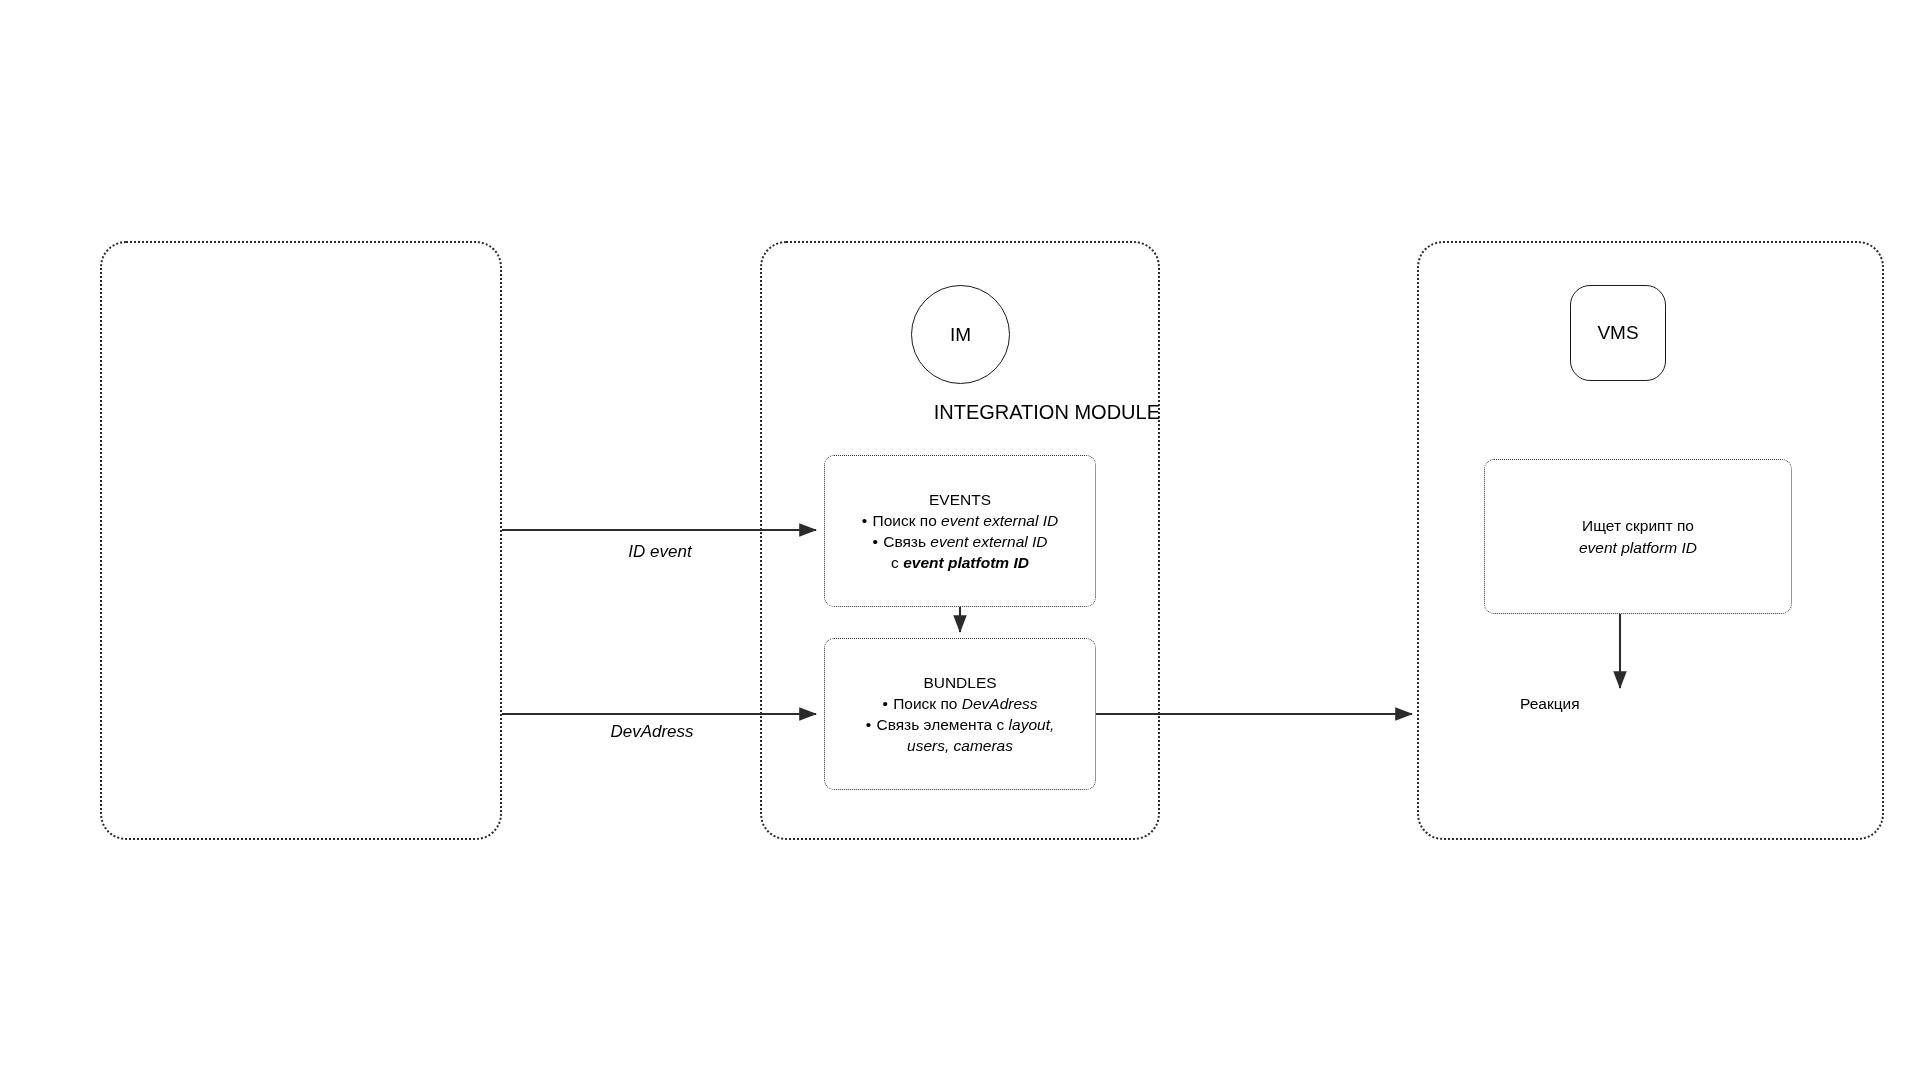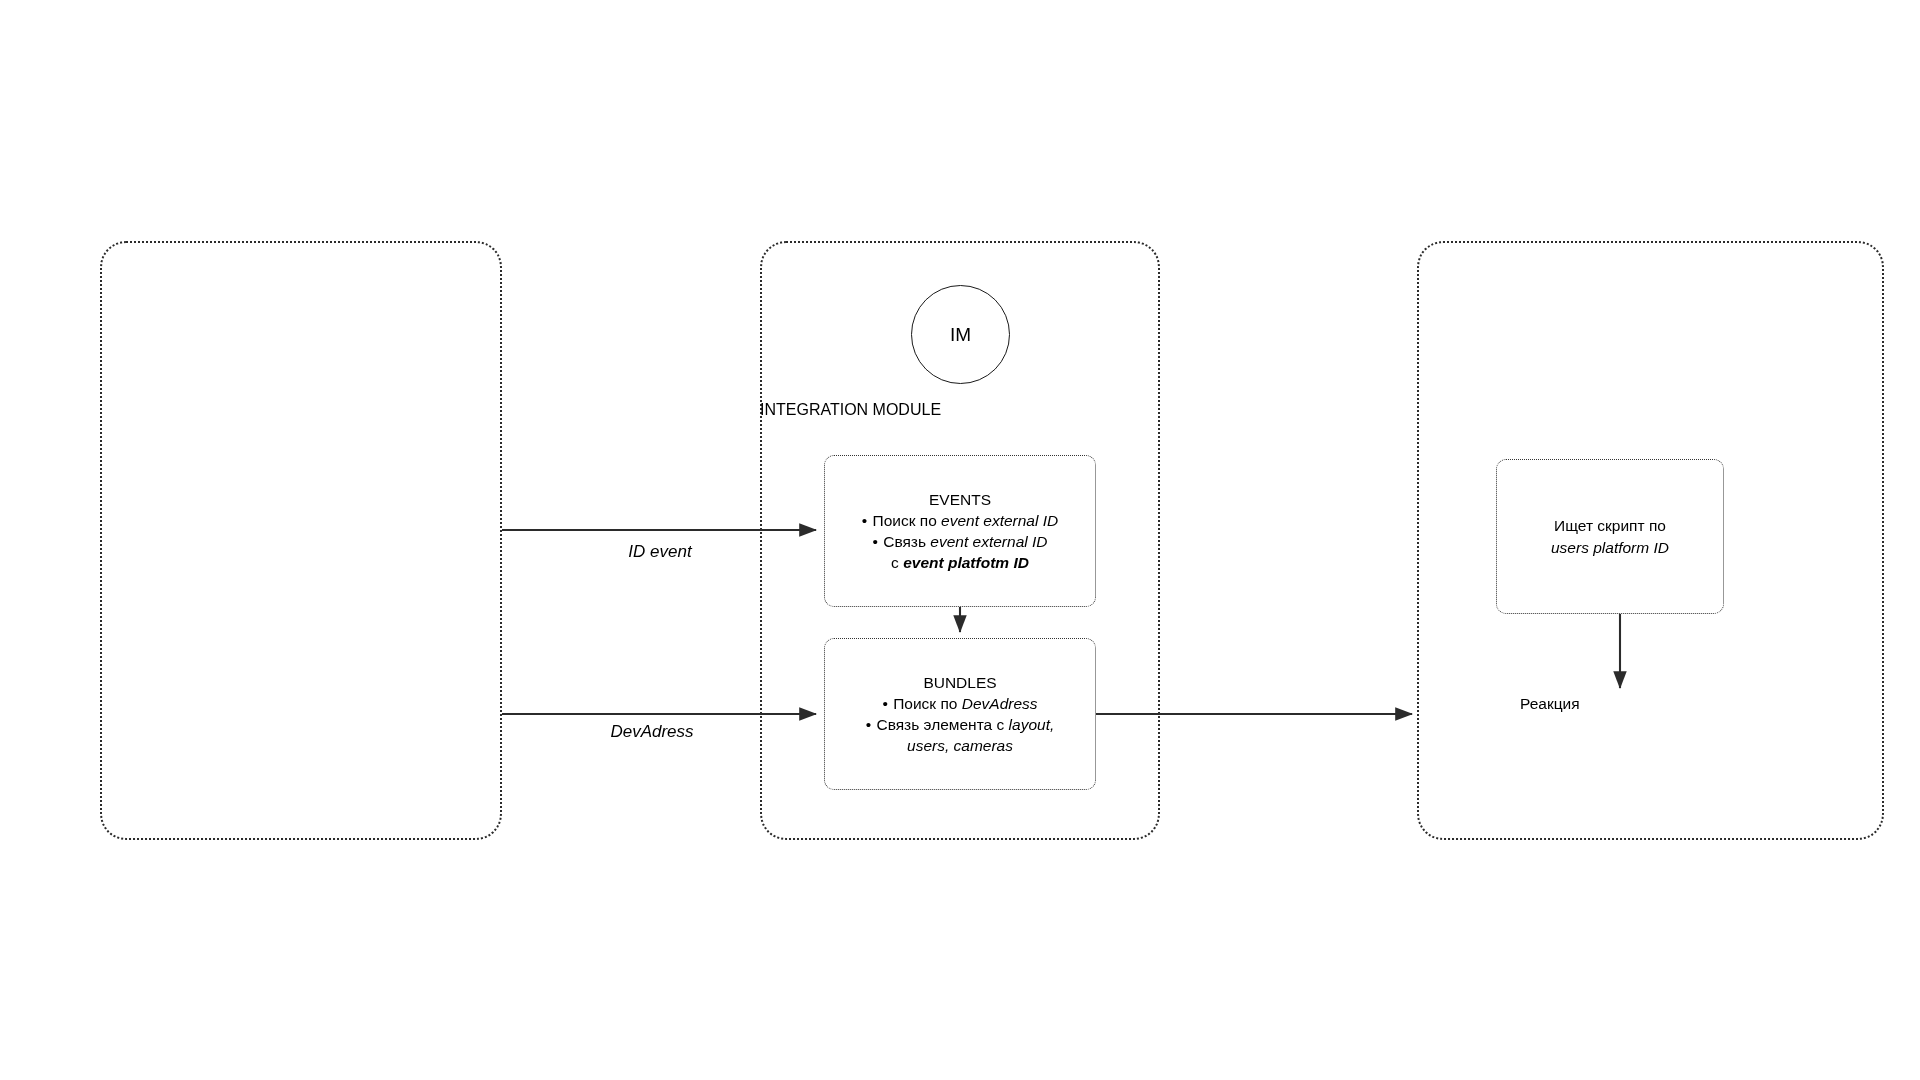--- a/index.html
+++ b/index.html
@@ -71,41 +71,41 @@
     align-items: center;
     justify-content: center;
     font-size: 19px;
     box-sizing: border-box;
   }
   #vms-node { left: 1570px; top: 285px; width: 96px; height: 96px; }
 
   
   .node-caption {
     position: absolute;
-    text-align: left;
-    font-size: 16px;
+    text-align: right;
+    font-size: 20px;
     white-space: nowrap;
   }
   #im-caption { left: 760px; top: 401px; width: 400px; }
 
   
   .inner-box {
     position: absolute;
     border: 1.6px dotted #333333;
     border-radius: 10px;
     box-sizing: border-box;
     background: #ffffff;
     display: flex;
     flex-direction: column;
     align-items: center;
     justify-content: center;
   }
   #events-box  { left: 824px; top: 455px; width: 272px; height: 152px; }
   #bundles-box { left: 824px; top: 638px; width: 272px; height: 152px; }
-  #vms-script-box { left: 1484px; top: 459px; width: 228px; height: 155px; margin-left: 12px; }
+  #vms-script-box { left: 1484px; top: 459px; width: 308px; height: 155px; }
 
   .box-heading {
     font-size: 15.5px;
     line-height: 21px;
     text-align: center;
     white-space: nowrap;
   }
   .box-line {
     font-size: 15.5px;
     line-height: 21px;
@@ -212,24 +212,27 @@
       <span class="bullet">•</span>
       <span>Связь </span><span class="em">event external ID</span>
     </div>
     <div class="box-line">
       <span>с </span><span class="em-strong">event platfotm ID</span>
     </div>
   </div>
 
   <div id="panel-vms" class="panel"></div>
 
+  <div id="vms-node" class="node-rounded">
+    <span>VMS</span>
+  </div>
 
   <div id="vms-script-box" class="inner-box">
     <div class="plain-line">Ищет скрипт  по</div>
-    <div class="plain-line em">users platform ID</div>
+    <div class="plain-line em">event platform ID</div>
   </div>
 
   <div id="reaction-label">Реакция</div>
 
   <div id="label-id-event" class="edge-label">ID event</div>
   <div id="label-devadress" class="edge-label">DevAdress</div>
 
 </div>
 
 </body></html>

